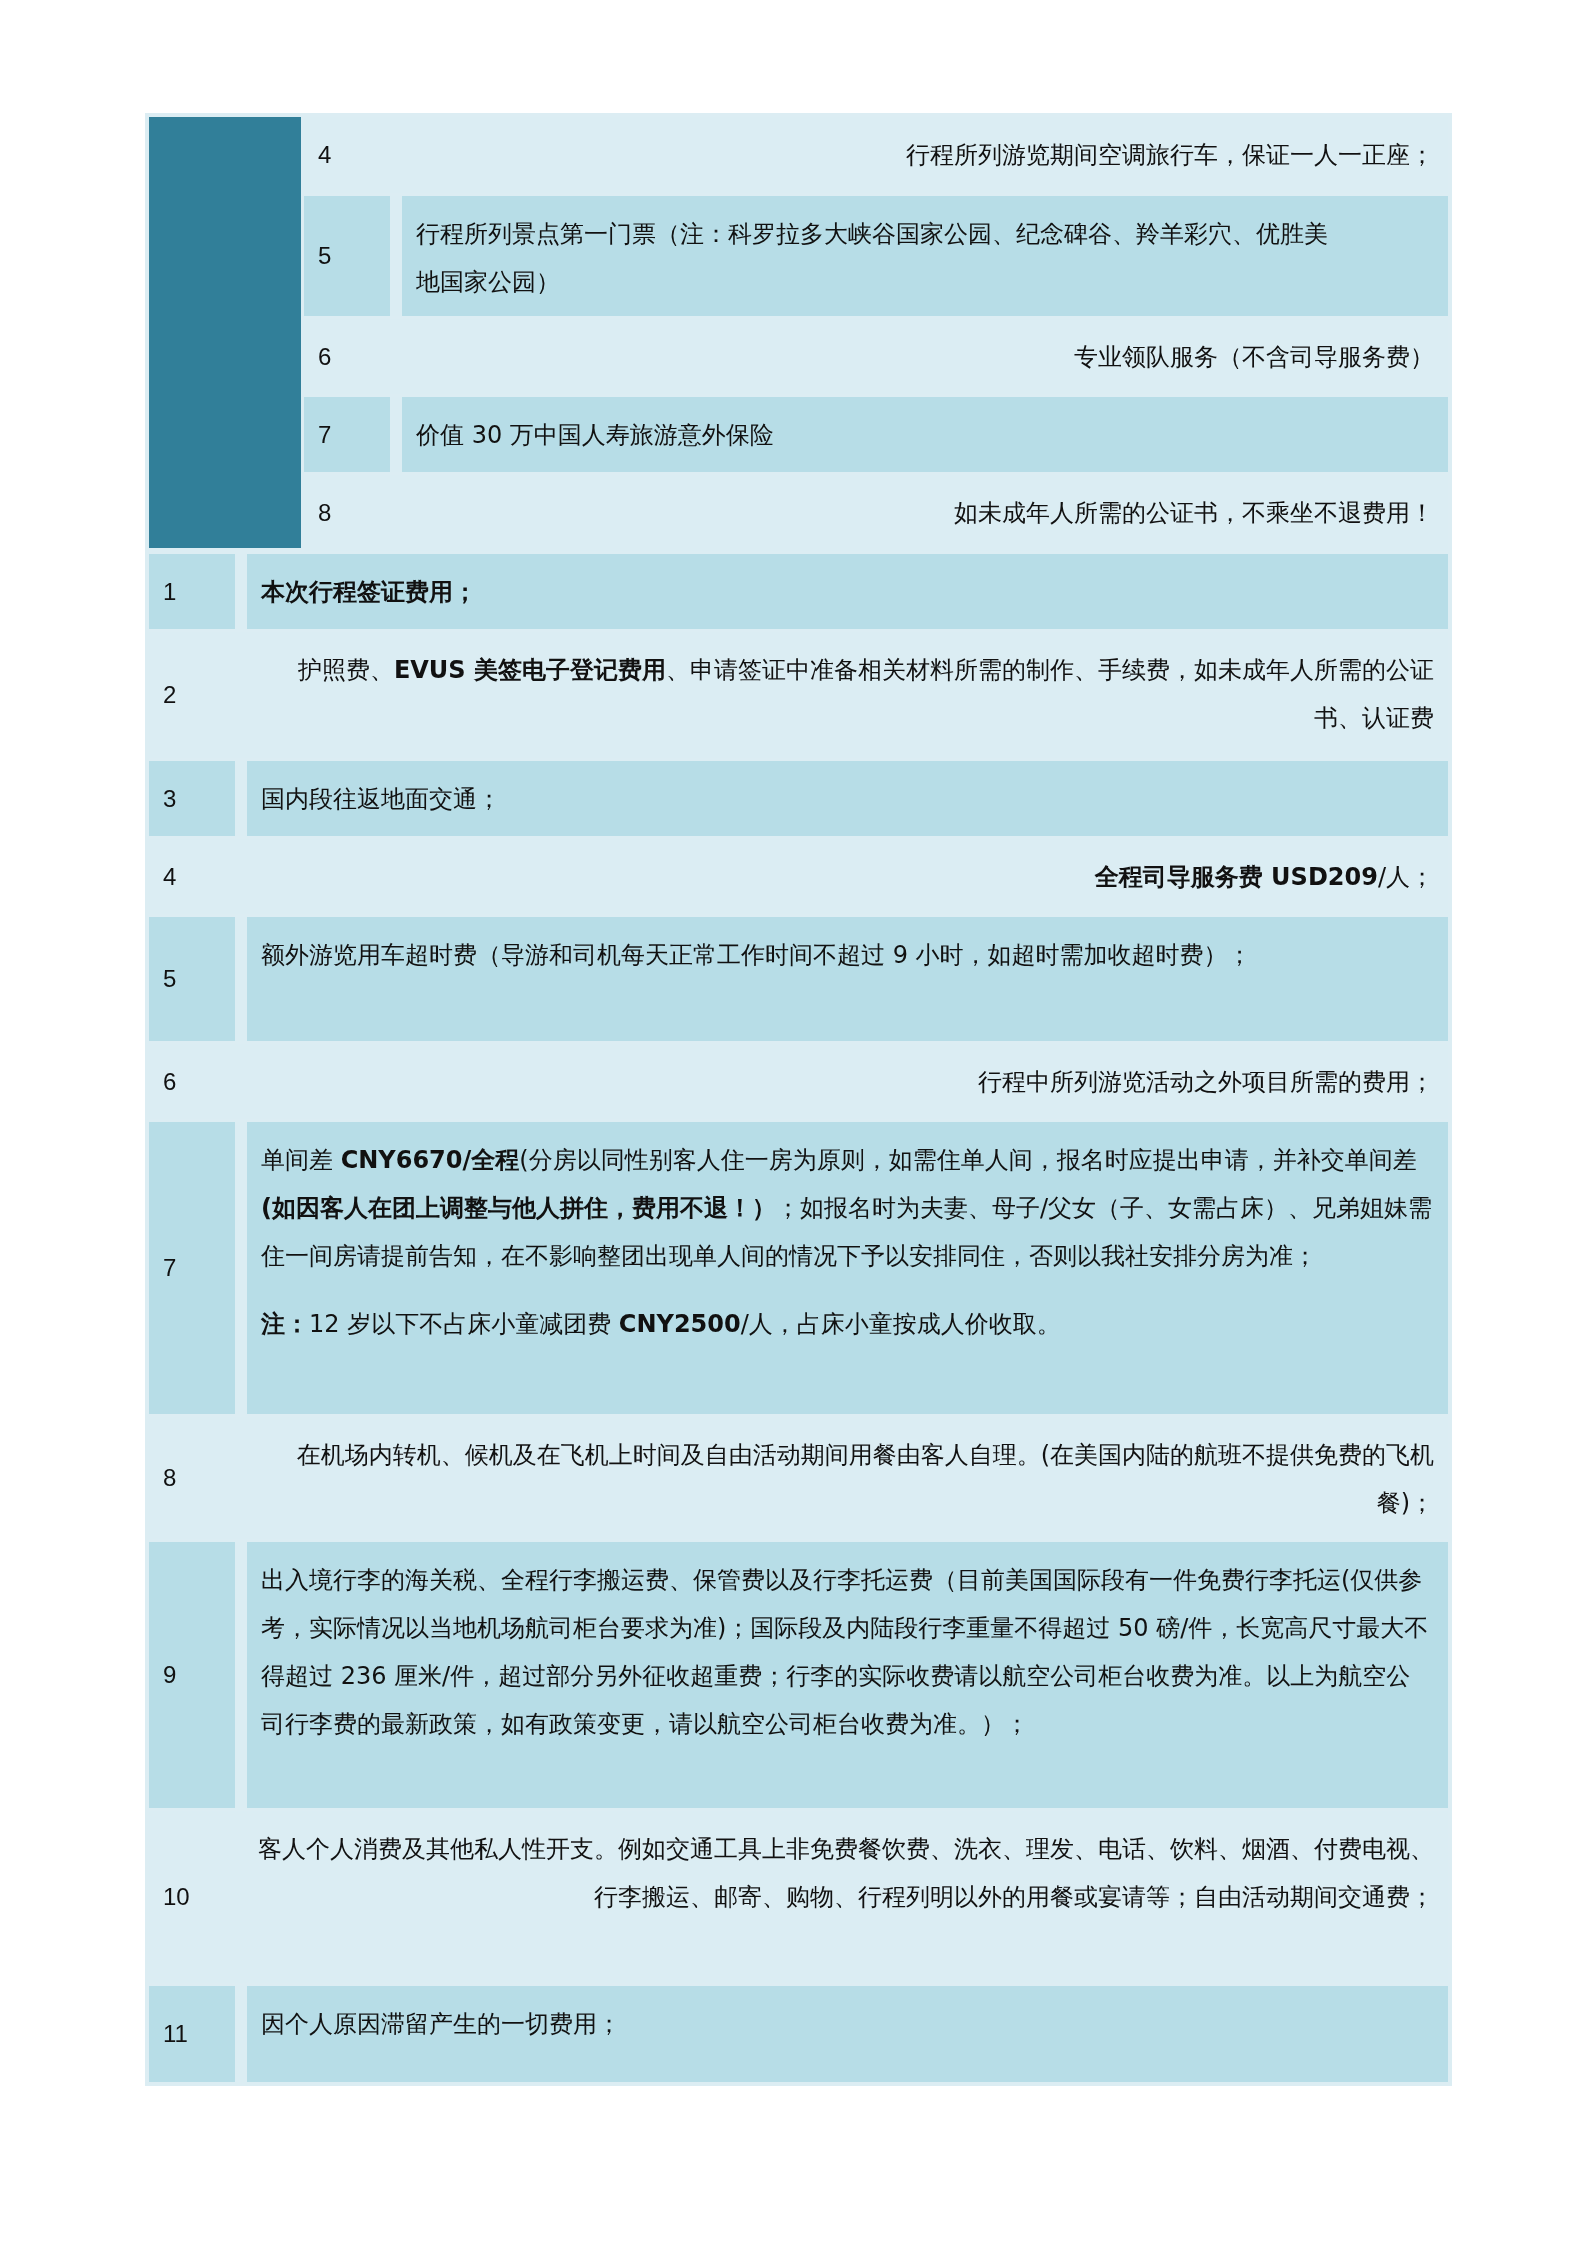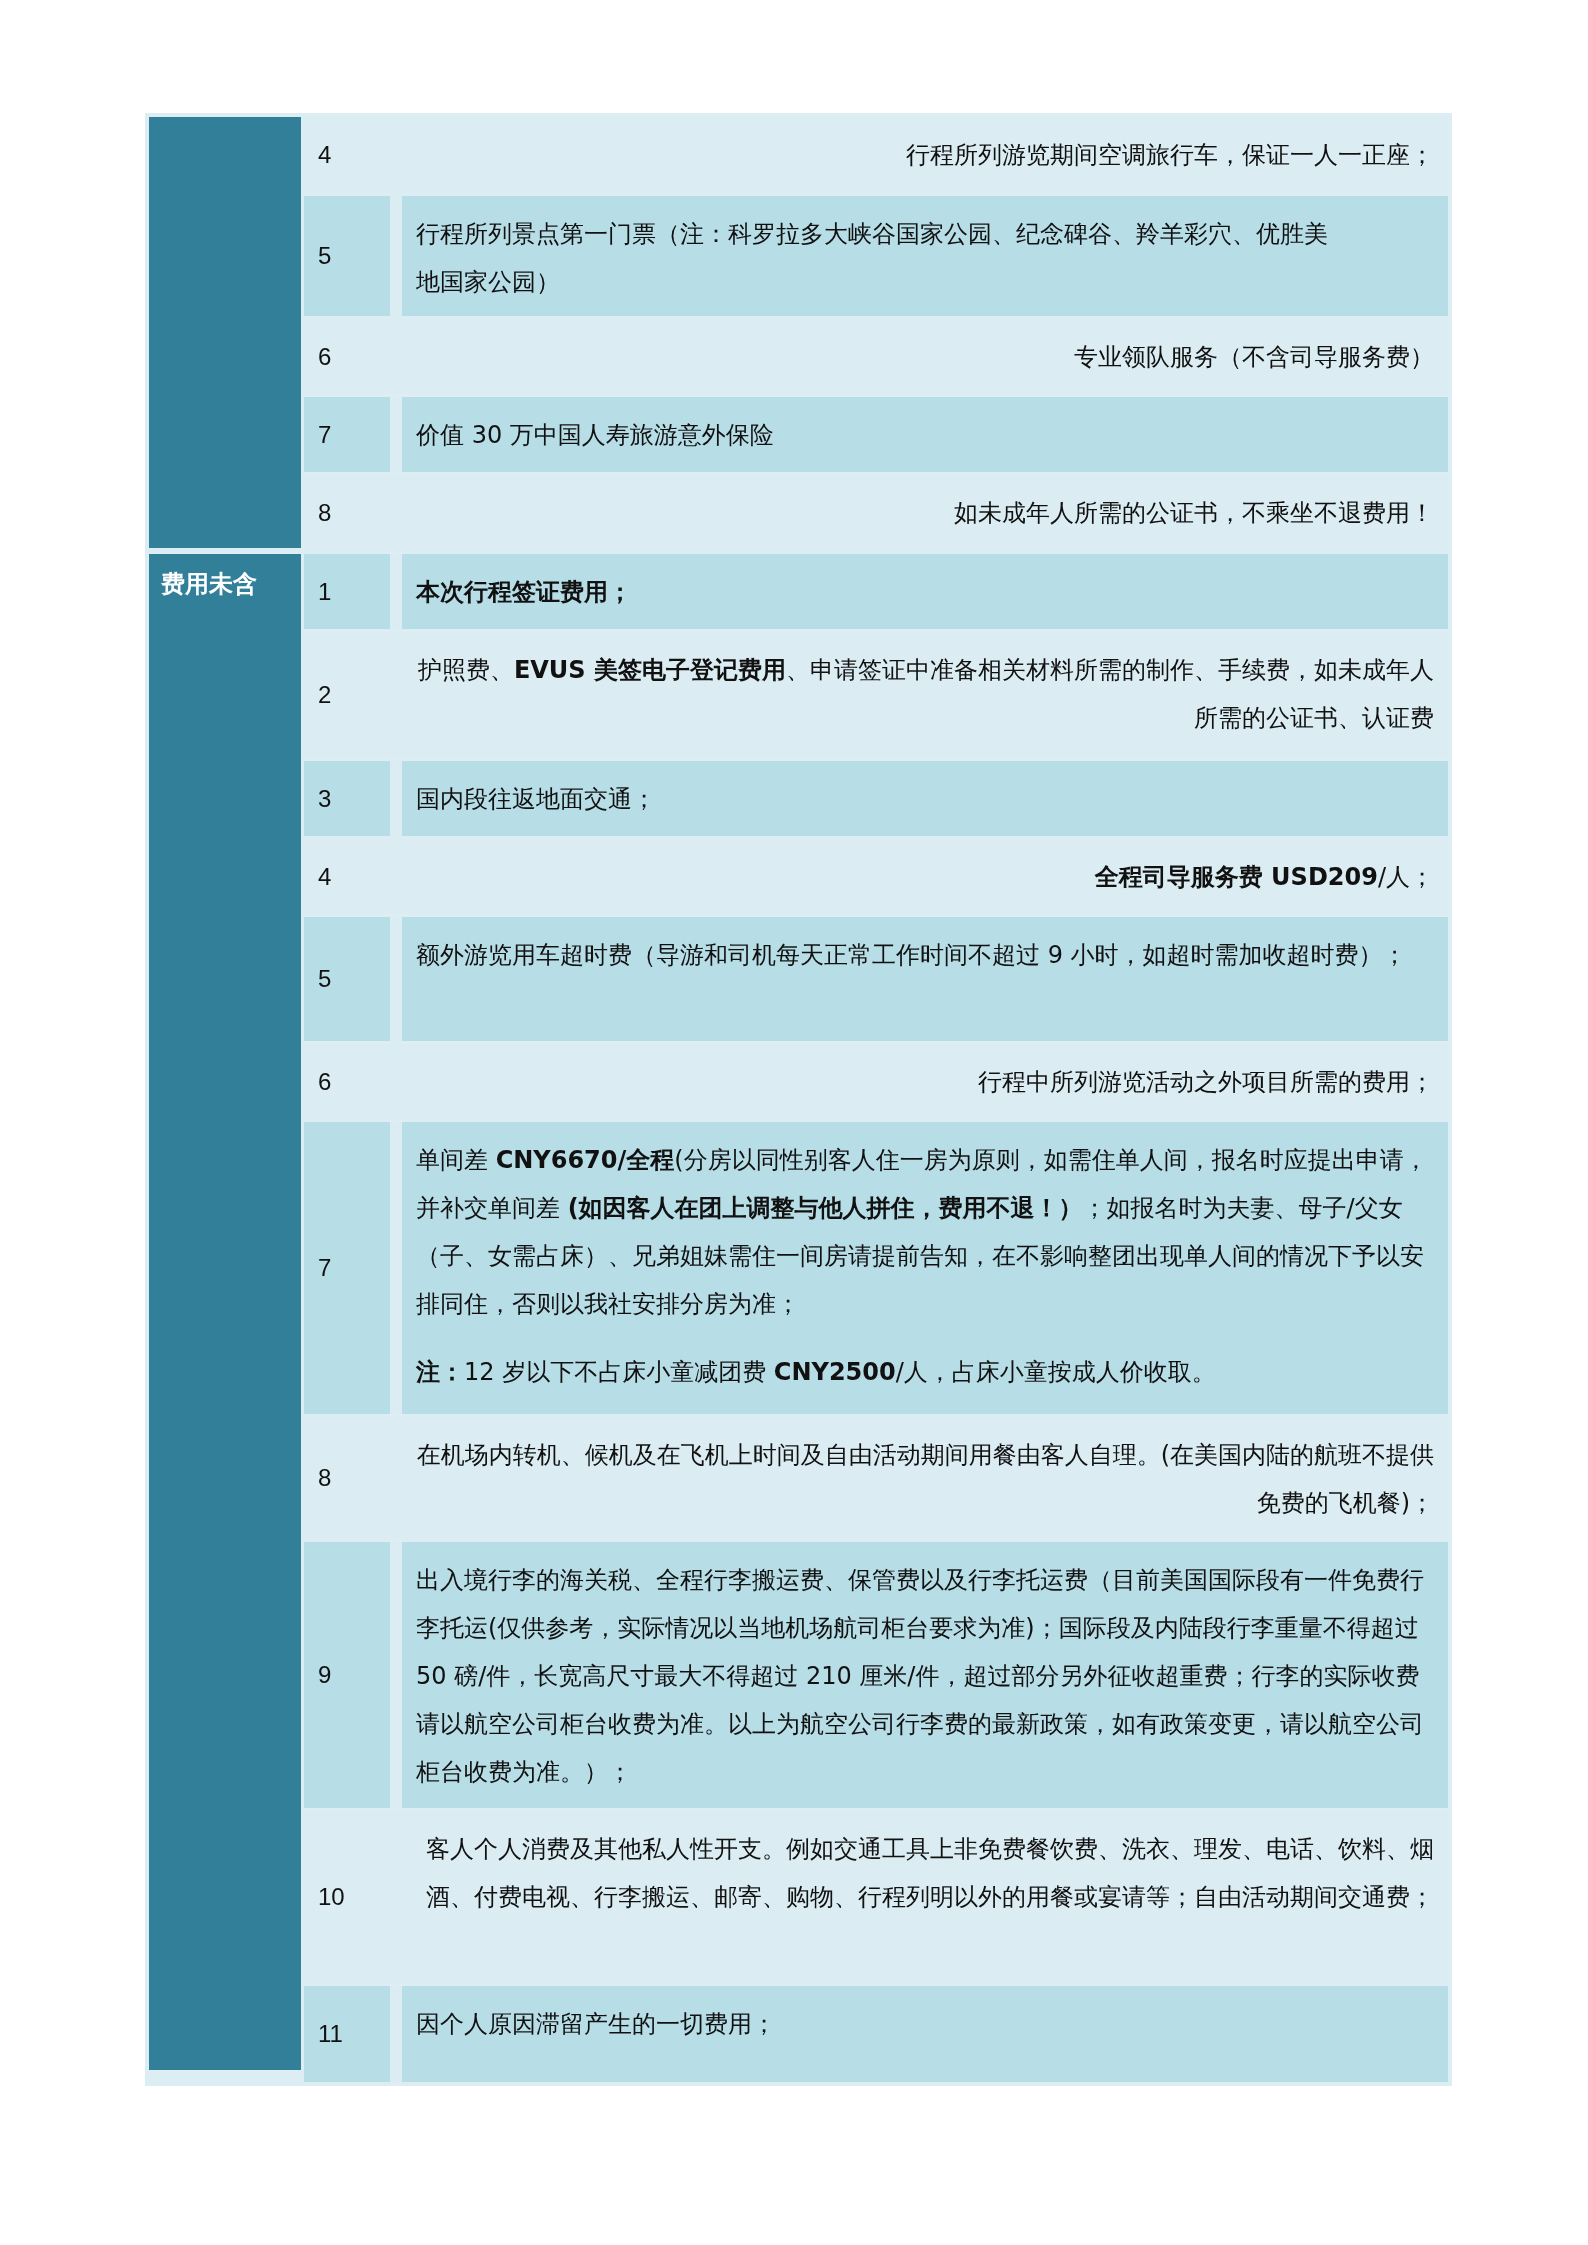--- a/index.html
+++ b/index.html
@@ -74,21 +74,20 @@
       <div class="row light" style="height:76px;">
         <div class="num-cell">8</div>
         <div class="text-cell">
             <p>如未成年人所需的公证书，不乘坐不退费用！</p>
           </div>
       </div>
     </div>
   </div>
 
   <div class="section">
-    <div class="label-cell" style="height:1516px;">费用未含</div>
     <div class="rows">
       <div class="row dark" style="height:75px;">
         <div class="num-cell">1</div>
         <div class="text-cell">
             <p><b>本次行程签证费用；</b></p>
           </div>
       </div>
       <div class="row light" style="height:126px;">
         <div class="num-cell">2</div>
         <div class="text-cell">
@@ -128,21 +127,21 @@
       </div>
       <div class="row light" style="height:122px;">
         <div class="num-cell">8</div>
         <div class="text-cell">
             <p>在机场内转机、候机及在飞机上时间及自由活动期间用餐由客人自理。(在美国内陆的航班不提供免费的飞机餐)；</p>
           </div>
       </div>
       <div class="row dark" style="height:266px;">
         <div class="num-cell">9</div>
         <div class="text-cell">
-            <p>出入境行李的海关税、全程行李搬运费、保管费以及行李托运费（目前美国国际段有一件免费行李托运(仅供参考，实际情况以当地机场航司柜台要求为准)；国际段及内陆段行李重量不得超过 50 磅/件，长宽高尺寸最大不得超过 210 厘米/件，超过部分另外征收超重费；行李的实际收费请以航空公司柜台收费为准。以上为航空公司行李费的最新政策，如有政策变更，请以航空公司柜台收费为准。）；</p>
+            <p>出入境行李的海关税、全程行李搬运费、保管费以及行李托运费（目前美国国际段有一件免费行李托运(仅供参考，实际情况以当地机场航司柜台要求为准)；国际段及内陆段行李重量不得超过 50 磅/件，长宽高尺寸最大不得超过 236 厘米/件，超过部分另外征收超重费；行李的实际收费请以航空公司柜台收费为准。以上为航空公司行李费的最新政策，如有政策变更，请以航空公司柜台收费为准。）；</p>
           </div>
       </div>
       <div class="row light" style="height:172px;">
         <div class="num-cell">10</div>
         <div class="text-cell">
             <p>客人个人消费及其他私人性开支。例如交通工具上非免费餐饮费、洗衣、理发、电话、饮料、烟酒、付费电视、行李搬运、邮寄、购物、行程列明以外的用餐或宴请等；自由活动期间交通费；</p>
           </div>
       </div>
       <div class="row dark" style="height:96px;border-radius:11px;">
         <div class="num-cell">11</div>

